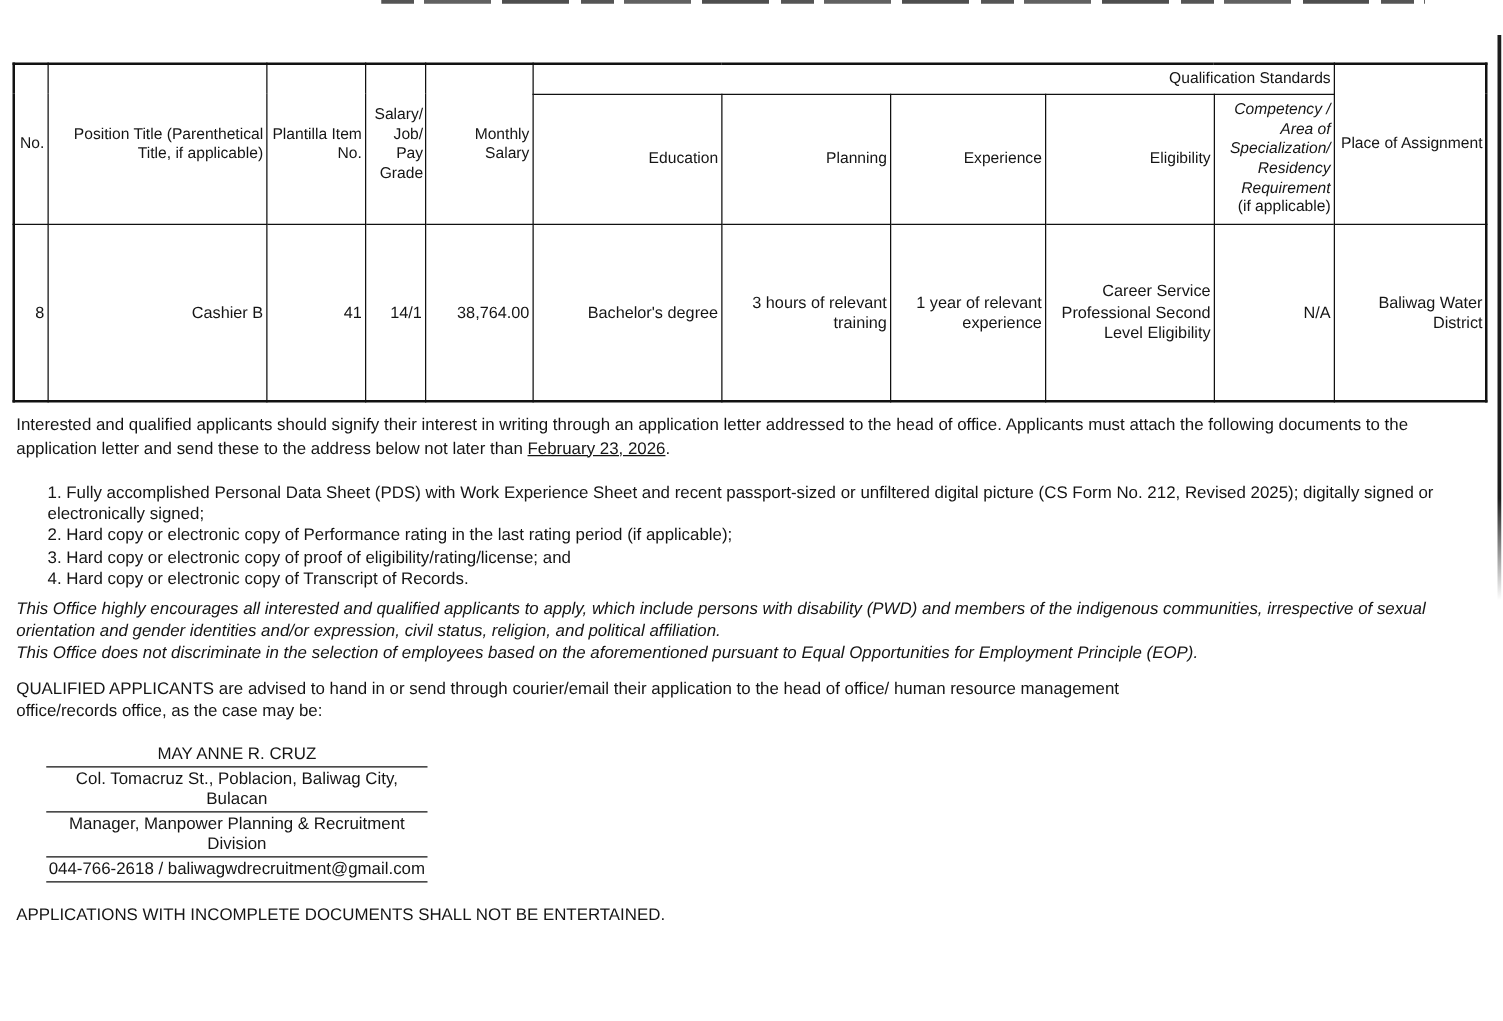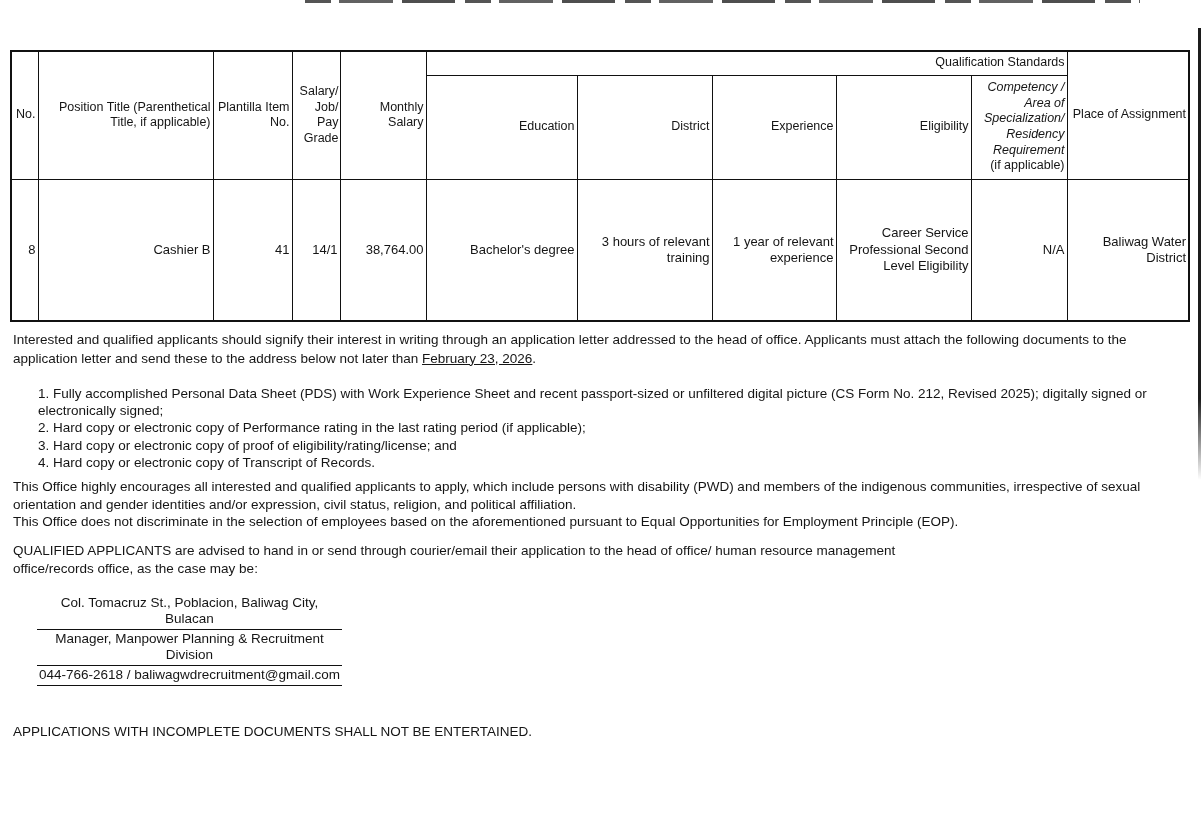--- a/index.html
+++ b/index.html
@@ -53,21 +53,21 @@
   .narrow-wrap { display: inline-block; width: 44px; }
 
   
   .para {
     position: absolute;
     font-size: 13.5px;
     line-height: 18.5px;
   }
   .deadline { text-decoration: underline; }
   .req-list { position: absolute; left: 38px; top: 385px; width: 1124px; font-size: 13.5px; line-height: 17.2px; }
-  .eo { }
+  .eo { font-style: italic; }
   .contact {
     position: absolute; left: 37px; top: 594px; width: 305px;
     font-size: 13.5px;
   }
   .contact .crow {
     text-align: center;
     border-bottom: 1.5px solid #111;
     padding: 1px 0 2px 0;
     line-height: 16px;
   }
@@ -98,21 +98,21 @@
     <th rowspan="2">No.</th>
     <th rowspan="2">Position Title (Parenthetical Title, if applicable)</th>
     <th rowspan="2">Plantilla Item No.</th>
     <th rowspan="2"><span class="narrow-wrap">Salary/ Job/ Pay Grade</span></th>
     <th rowspan="2">Monthly Salary</th>
     <th colspan="5">Qualification Standards</th>
     <th rowspan="2">Place of Assignment</th>
   </tr>
   <tr class="sub-row">
     <th>Education</th>
-    <th>District</th>
+    <th>Planning</th>
     <th>Experience</th>
     <th>Eligibility</th>
     <th>
       <div class="ital">Competency / Area of Specialization/ Residency Requirement</div>
       <div>(if applicable)</div>
     </th>
   </tr>
   <tr class="data-row">
     <td>8</td>
     <td>Cashier B</td>
@@ -139,18 +139,19 @@
 </div>
 
 <div class="para eo" style="left:13px; top:478px; width:1176px; line-height:17.6px;">
   <div>This Office highly encourages all interested and qualified applicants to apply, which include persons with disability (PWD) and members of the indigenous communities, irrespective of sexual orientation and gender identities and/or expression, civil status, religion, and political affiliation.</div>
   <div>This Office does not discriminate in the selection of employees based on the aforementioned pursuant to Equal Opportunities for Employment Principle (EOP).</div>
 </div>
 
 <p class="para" style="left:13px; top:542px; width:930px; line-height:17.6px;">QUALIFIED APPLICANTS are advised to hand in or send through courier/email their application to the head of office/ human resource management office/records office, as the case may be:</p>
 
 <div class="contact">
+  <div class="crow">MAY ANNE R. CRUZ</div>
   <div class="crow">Col. Tomacruz St., Poblacion, Baliwag City, Bulacan</div>
   <div class="crow">Manager, Manpower Planning &amp; Recruitment Division</div>
   <div class="crow">044-766-2618 / baliwagwdrecruitment@gmail.com</div>
 </div>
 
 <p class="footer-note">APPLICATIONS WITH INCOMPLETE DOCUMENTS SHALL NOT BE ENTERTAINED.</p>
 
 </body></html>

